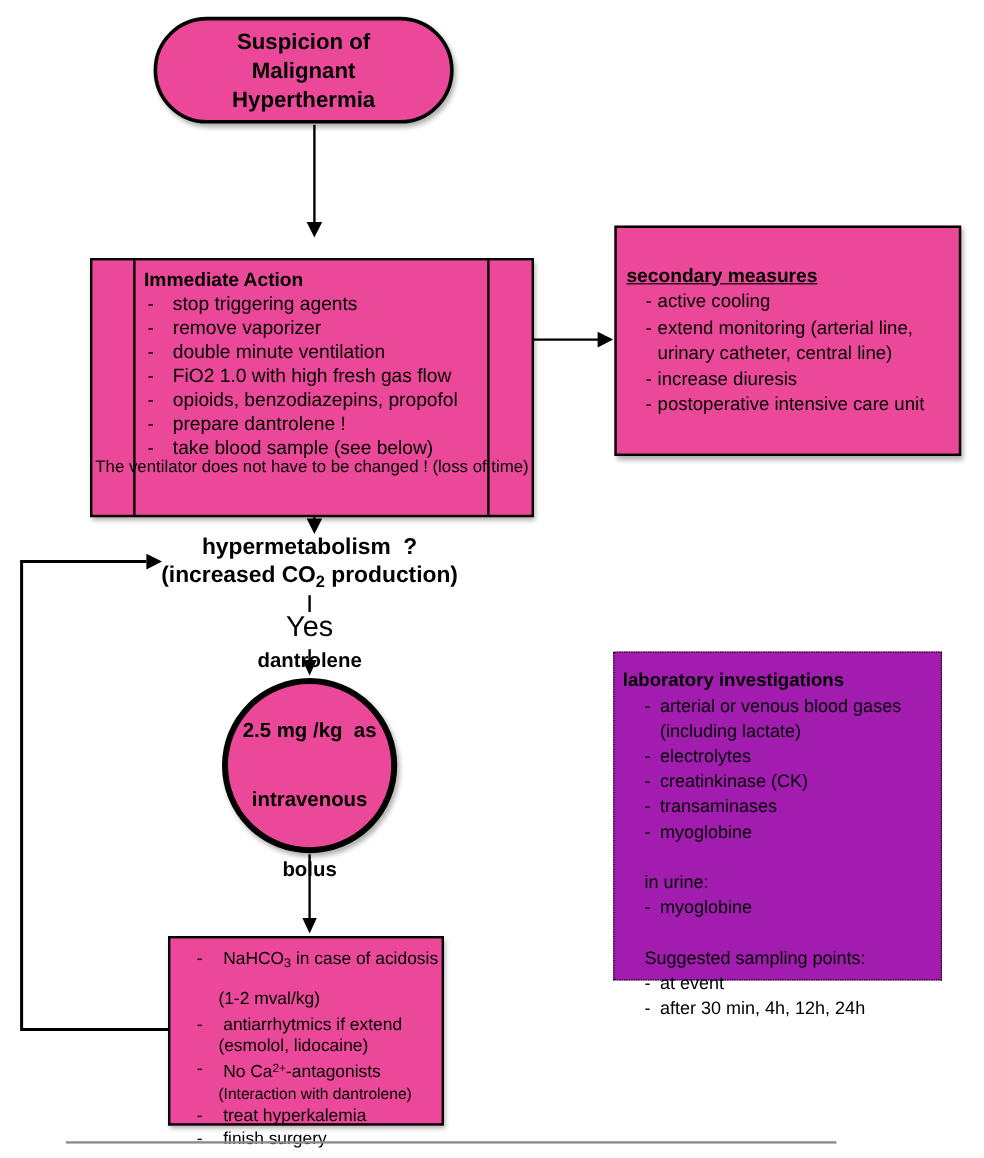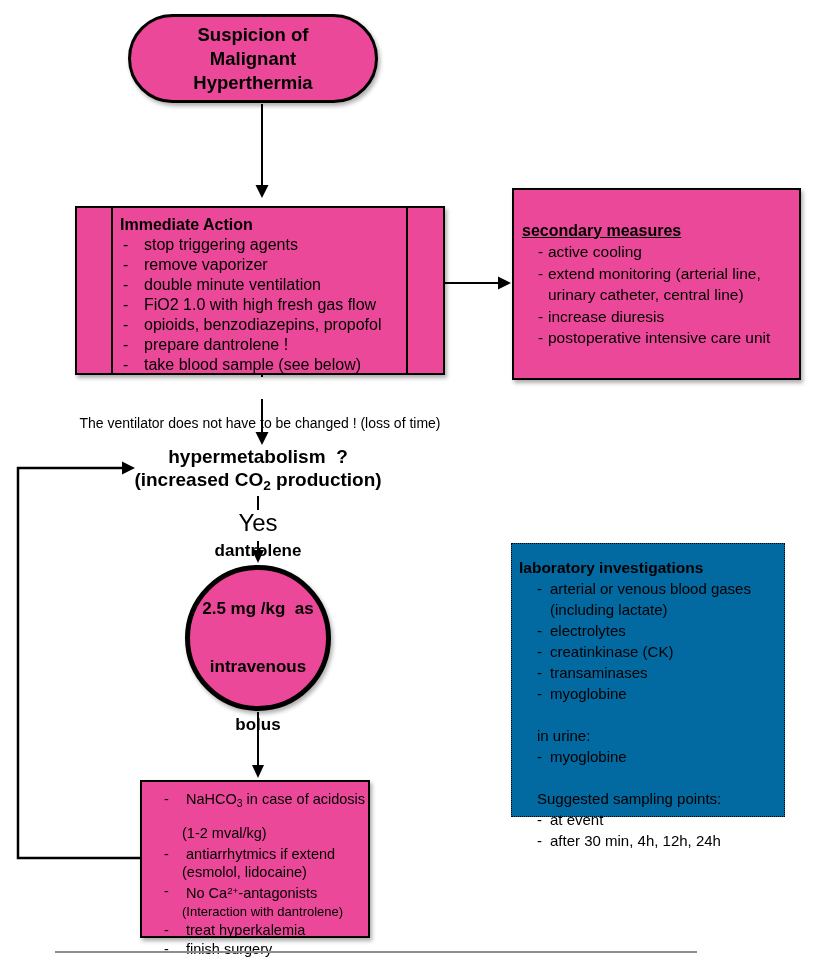--- a/index.html
+++ b/index.html
@@ -12,39 +12,39 @@
         box-shadow:2px 3px 4px rgba(0,0,0,0.32);box-sizing:border-box;}
   .stadium{border-radius:46px;border-width:3px;display:flex;flex-direction:column;
            align-items:center;justify-content:center;text-align:center;
            font-weight:bold;font-size:18.5px;line-height:24px;}
   .innerbar{position:absolute;top:0;bottom:0;width:2px;background:#000;}
   .proc-content{position:absolute;left:43px;right:40px;top:6px;font-size:16px;line-height:20px;}
   .proc-title{font-weight:bold;line-height:21px;}
   .li{display:flex;white-space:nowrap;}
   .dash{flex:none;}
   .proc-content .dash{width:21px;padding-left:3px;}
-  .note{font-size:14px;text-align:center;margin-top:35px;}
+  .note{font-size:14px;text-align:center;}
   .secondary{display:flex;flex-direction:column;justify-content:center;
              padding-left:8px;font-size:15.5px;line-height:21.5px;white-space:nowrap;}
   .sec-title{font-weight:bold;font-size:16px;text-decoration:underline;}
   .sec-item{display:flex;margin-left:16px;}
   .sec-item .dash{width:10px;}
   .sec-cont{margin-left:26px;}
   .question{text-align:center;font-weight:bold;font-size:19px;line-height:22.5px;}
   .pre{white-space:pre;}
   .yes{text-align:center;font-size:24px;}
   .circle{border-radius:50%;border-width:5px;display:flex;flex-direction:column;
           align-items:center;justify-content:center;text-align:center;
           font-weight:bold;font-size:17px;line-height:22px;gap:36px;}
   .therapy-content{position:absolute;left:18px;top:8px;right:4px;
                    font-size:14.5px;line-height:18.5px;}
   .therapy-content .dash{width:22px;padding-left:4px;}
   .t-cont{margin-left:22px;}
   .t-small{font-size:13px;}
-  .dotted{position:absolute;background:#0369a1;border:1.5px dotted #000;box-sizing:border-box;
+  .dotted{position:absolute;background:#a21caf;border:1.5px dotted #000;box-sizing:border-box;
           padding:13px 0 0 7px;font-size:15px;line-height:21px;white-space:nowrap;}
   .lab-title{font-weight:bold;font-size:15.5px;}
   .lab-item{display:flex;margin-left:18px;}
   .lab-item .dash{width:13px;}
   .lab-cont{margin-left:31px;}
   .lab-label{margin-left:18px;}
   .spacer{height:21px;}
   .subsc{font-size:0.72em;vertical-align:-0.28em;}
   .supsc{font-size:0.68em;vertical-align:0.45em;}
   .divider{position:absolute;height:2px;background:#8d8d8d;}
@@ -75,21 +75,21 @@
       <polygon points="122,461.5 122,474.5 135,468"></polygon>
     </g>
   </svg>
 
   <div class="node stadium" style="left:128px;top:14px;width:250px;height:89px">
     <div>Suspicion of</div>
     <div>Malignant</div>
     <div>Hyperthermia</div>
   </div>
 
-  <div class="node" style="left:75px;top:206px;width:370px;height:169px">
+  <div class="node" style="left:75px;top:215px;width:370px;height:216px">
     <div class="innerbar" style="left:34px"></div>
     <div class="innerbar" style="right:35px"></div>
     <div class="proc-content">
       <div class="proc-title">Immediate Action</div>
       <div class="li">
           <span class="dash">-</span>
           <span>stop triggering agents</span>
         </div>
       <div class="li">
           <span class="dash">-</span>

